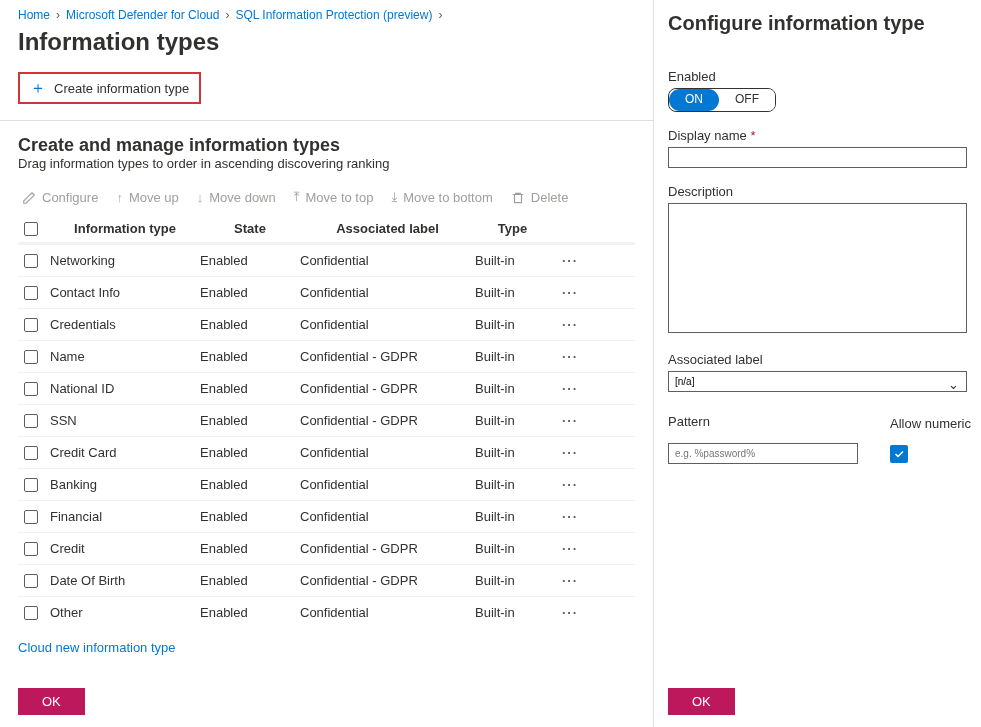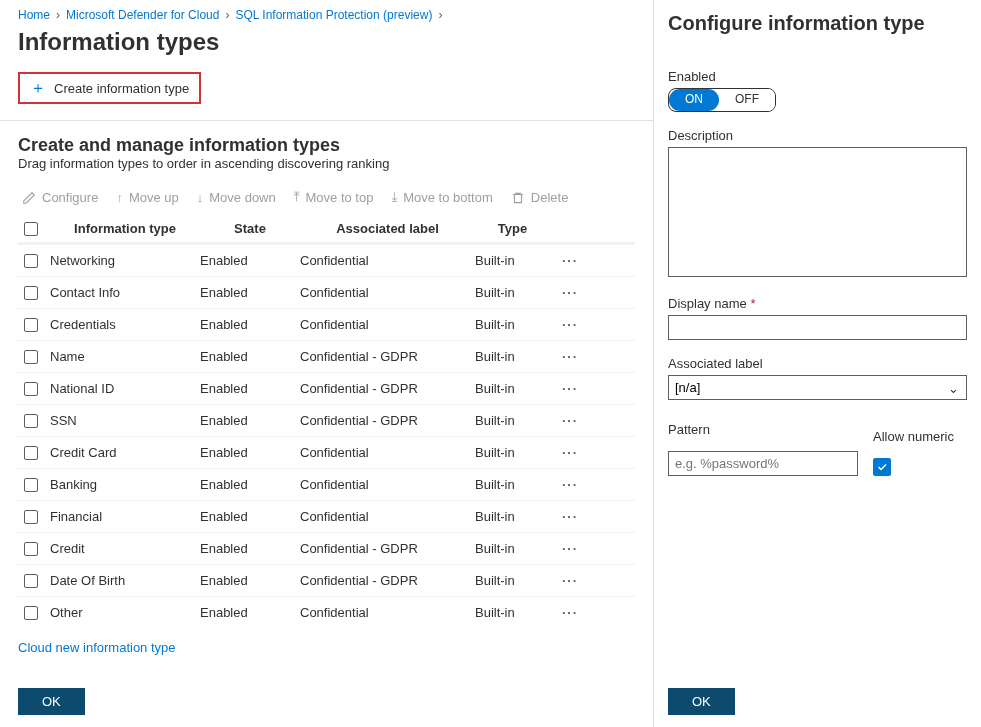--- a/index.html
+++ b/index.html
@@ -17,34 +17,34 @@
 .subdesc { font-size:13px; color:#323130; margin-bottom:12px; }
 .toolbar { display:flex; gap:18px; align-items:flex-end; color:#a19f9d; margin: 6px 0 10px 4px; }
 .toolbar .titem { display:flex; align-items:center; gap:6px; cursor:default; }
 .table { width:100%; }
 .thead, .trow { display:grid; grid-template-columns: 32px 150px 100px 175px 75px 40px; align-items:center; }
 .thead { font-weight:600; padding:6px 0; border-bottom: 2px solid #f3f2f1; text-align: center;}
 .trow { padding:6px 0; border-top:1px solid #f3f2f1; min-height:32px; }
 .chk { width:14px; height:14px; border:1px solid #605e5c; border-radius:2px; margin-left:6px; cursor:pointer; }
 .more { color:#605e5c; cursor:pointer; font-weight:bold; letter-spacing:1px; text-align:center; }
 .link { color:#0078d4; cursor:pointer; margin:12px 0; display:inline-block; }
-.ok-btn { background:#0c4a6e; color:#fff; border:none; padding:6px 24px; font-size:13px; cursor:pointer; margin-top:auto; width:fit-content; }
+.ok-btn { background:#be185d; color:#fff; border:none; padding:6px 24px; font-size:13px; cursor:pointer; margin-top:auto; width:fit-content; }
 .right h2 { font-size:20px; font-weight:600; margin-bottom:34px; }
 .field { margin-bottom:16px; }
 .field-label { font-size:13px; margin-bottom:4px; display:block; }
 .req { color:#a4262c; }
 .toggle { display:inline-flex; border:1px solid #323130; border-radius:8px; overflow:hidden; height:24px; cursor:pointer; }
 .toggle span { padding:3px 16px; font-size:12px; }
 .toggle .on { background:#0078d4; color:#fff; border-radius:12px; }
 .toggle .off { background:#fff; color:#323130; }
-input[type=text], textarea, select { width:100%; border:1px solid #605e5c; padding:4px 6px; font-size:13px; font-family:inherit; }
+input[type=text], textarea, select { width:100%; border:1px solid #605e5c; padding:4px 6px; font-size:10px; font-family:inherit; }
 textarea { height:130px; resize:none; }
 .select-wrap { position:relative; }
 .select-wrap .chevd { position:absolute; right:8px; top:6px; pointer-events:none; }
-.pattern-row { display:flex; gap:15px; align-items:flex-end; margin-top:6px; }
+.pattern-row { display:flex; gap:32px; align-items:center; margin-top:6px; }
 .pattern-col { flex:0 0 190px; }
 .allow-col { flex:0 0 auto; }
 .col-head { font-size:13px; margin-bottom:14px; display:block; }
 .chkbox { width:18px; height:18px; background:#0078d4; display:inline-flex; align-items:center; justify-content:center; cursor:pointer; border-radius:2px; }
 .chkbox svg { stroke:#fff; }
 </style>
 </head>
 <body>
 
 <div class="left">
@@ -245,29 +245,29 @@
 
   <div class="field">
     <span class="field-label">Enabled</span>
     <div class="toggle">
       <span class="on">ON</span>
       <span class="off">OFF</span>
     </div>
   </div>
 
   <div class="field">
-    <span class="field-label">Description</span>
-    <textarea style=""></textarea>
-  </div>
-
-  <div class="field">
     <span class="field-label">
       <span>Display name</span> <span class="req">*</span>
     </span>
     <input type="text" style="">
+  </div>
+
+  <div class="field">
+    <span class="field-label">Description</span>
+    <textarea style=""></textarea>
   </div>
 
   <div class="field">
     <span class="field-label">Associated label</span>
     <div class="select-wrap">
       <input type="text" readonly="" style="cursor: pointer;" value="[n/a]">
       <span class="chevd">⌄</span>
     </div>
   </div>
 

